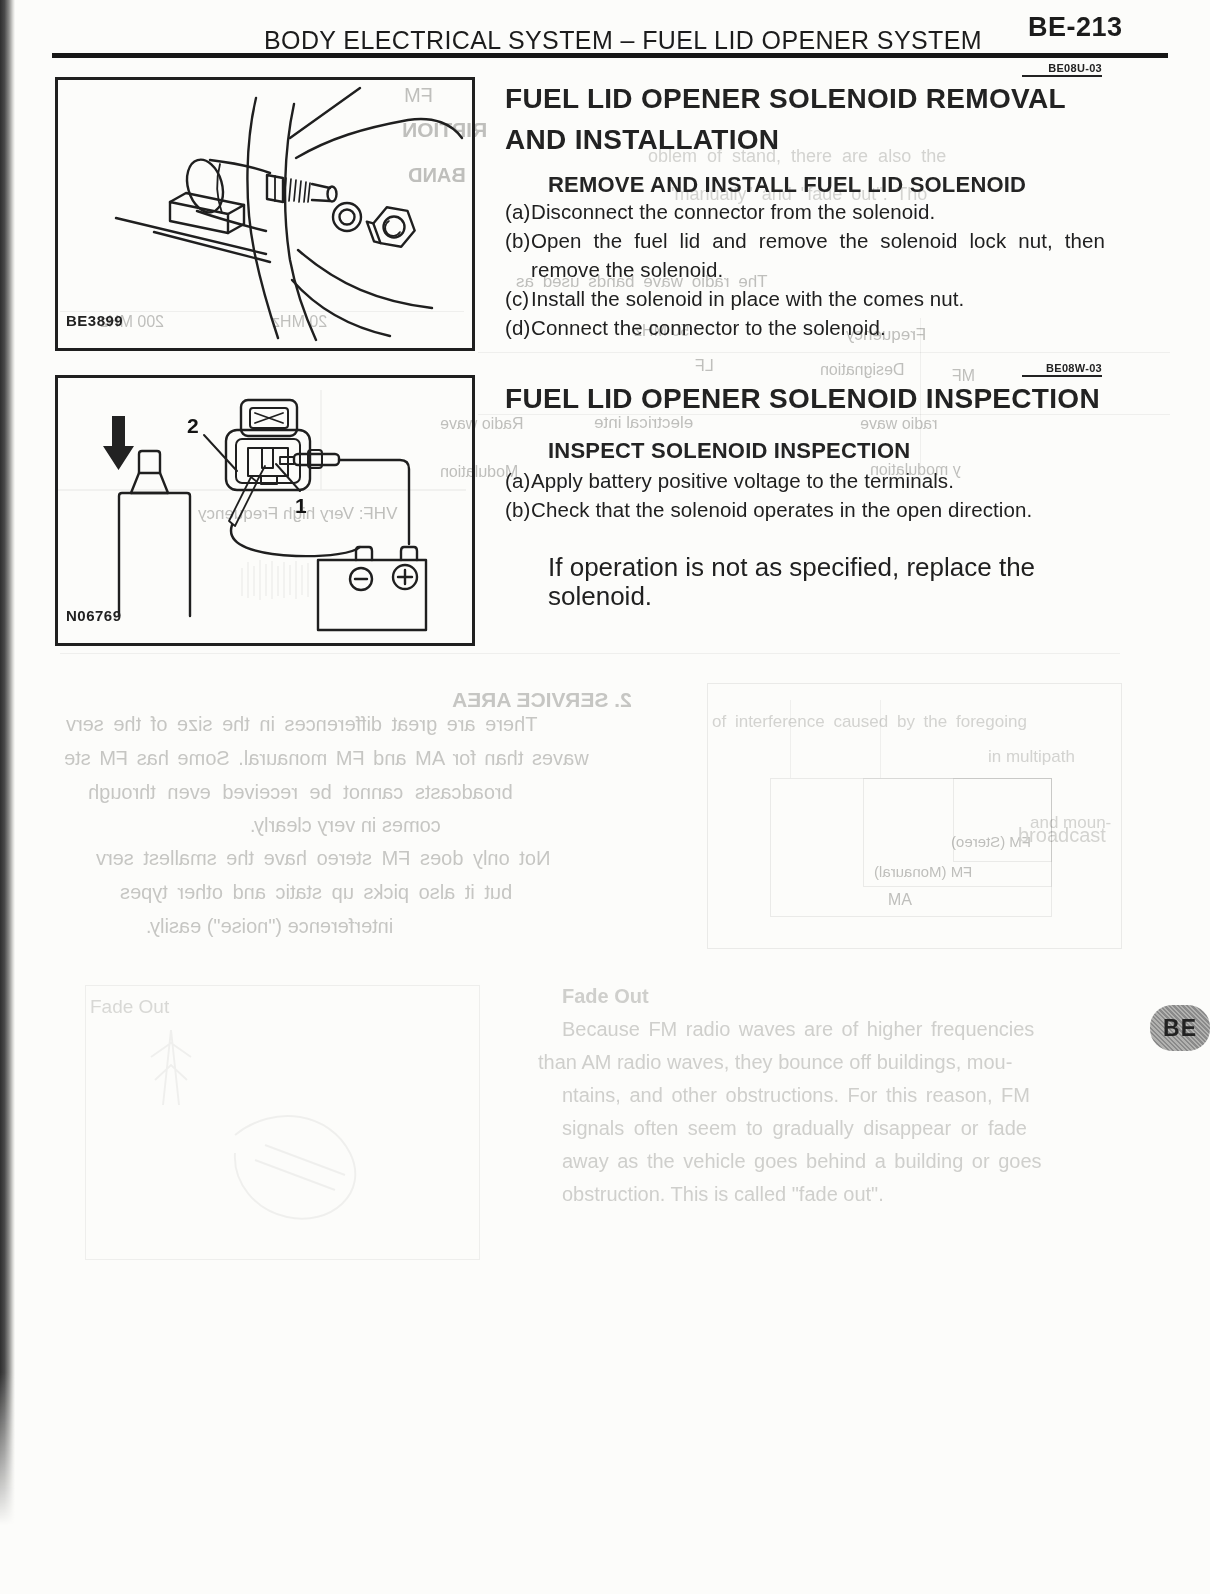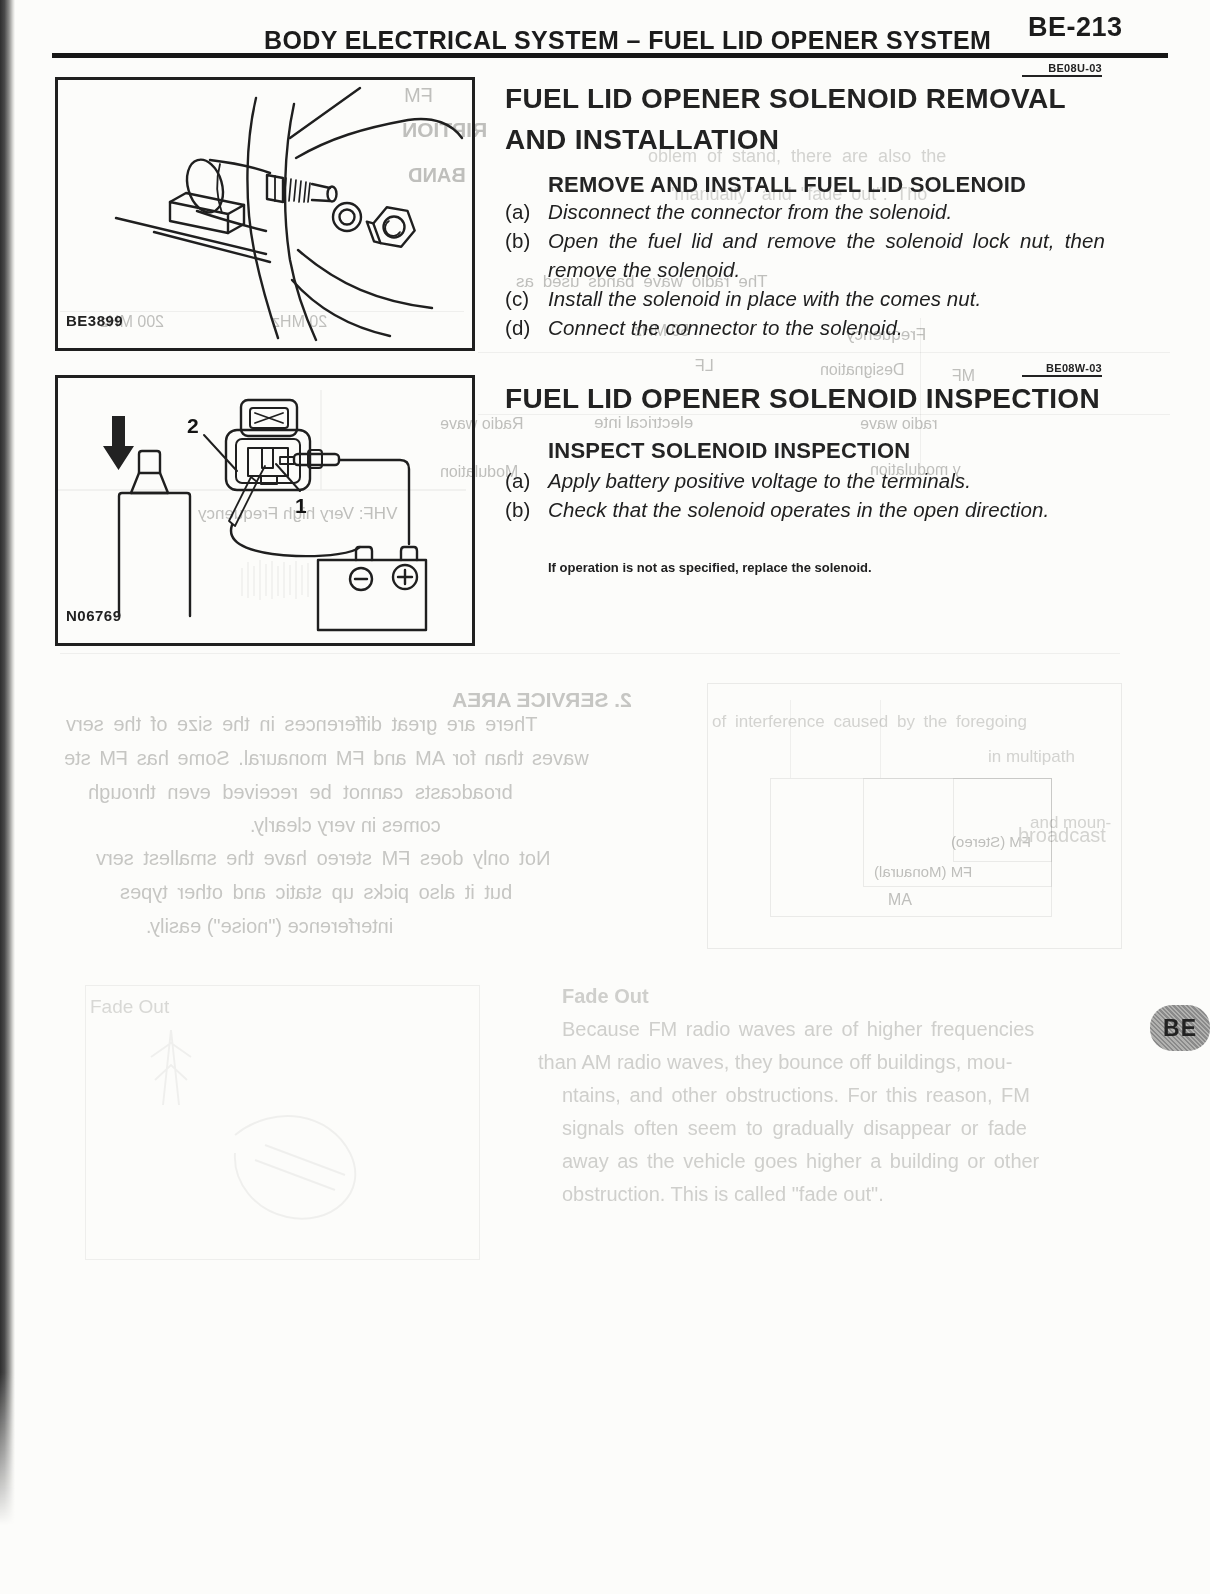--- a/index.html
+++ b/index.html
@@ -4,39 +4,39 @@
 <style>
   html,body{margin:0;padding:0;background:#e8e8e6;}
   .page{position:relative;width:1210px;height:1594px;background:#fcfcfa;overflow:hidden;
         font-family:"Liberation Sans","DejaVu Sans",sans-serif;color:#1c1c1c;}
   
   .scan-strip{position:absolute;left:0;top:0;width:15px;height:1525px;
       background:linear-gradient(to right,#2e2e2e 0%,#4a4a4a 30%,#8d8d8b 60%,#d8d8d5 85%,rgba(255,255,255,0) 100%);
       -webkit-mask-image:linear-gradient(to bottom,#000 90%,transparent 100%);
       mask-image:linear-gradient(to bottom,#000 90%,transparent 100%);}
   
-  .hdr-title{position:absolute;left:264px;top:26px;font-size:25px;font-weight:bold;letter-spacing:.4px;white-space:nowrap;}
+  .hdr-title{position:absolute;left:264px;top:26px;font-size:25px;font-weight:normal;letter-spacing:.4px;white-space:nowrap;}
   .hdr-page{position:absolute;left:1028px;top:12px;font-size:27px;font-weight:bold;letter-spacing:.5px;}
   .hdr-rule{position:absolute;left:52px;top:53px;width:1116px;height:5px;background:#161616;}
   
   .fig{position:absolute;border:3px solid #1f1f1f;background:transparent;}
   .fig1{left:55px;top:77px;width:414px;height:268px;}
   .fig2{left:55px;top:375px;width:414px;height:265px;}
   .fig-code{position:absolute;left:8px;bottom:19px;font-size:15px;font-weight:bold;letter-spacing:.5px;color:#222;}
   .fig svg{position:absolute;left:0;top:0;}
   
   .sec-code{position:absolute;width:80px;text-align:right;font-size:11px;font-weight:bold;letter-spacing:.3px;
             border-bottom:2px solid #222;padding-bottom:1px;color:#222;}
   .h1{position:absolute;left:505px;font-size:28px;font-weight:bold;letter-spacing:.3px;line-height:41px;white-space:nowrap;color:#222;}
   .sub{position:absolute;left:548px;font-size:22px;font-weight:bold;letter-spacing:.2px;white-space:nowrap;color:#242424;}
   .steps{position:absolute;left:505px;width:600px;}
   .step{position:relative;font-size:20.5px;line-height:29px;letter-spacing:.1px;color:#202020;}
   .step .lbl{position:absolute;left:0;top:0;}
-  .step .txt{display:block;margin-left:43px;text-align:justify;font-style:italic;}
-  .note{position:absolute;left:548px;width:557px;font-size:13px;line-height:29px;color:#202020;font-weight:bold;}
+  .step .txt{display:block;margin-left:26px;text-align:justify;}
+  .note{position:absolute;left:548px;width:557px;font-size:26px;line-height:29px;color:#202020;}
   
   .be-tab{position:absolute;left:1150px;top:1005px;width:60px;height:46px;
       background:repeating-linear-gradient(45deg,#8a8a8a 0 1.6px,#b2b2b0 1.6px 3.2px);
       display:flex;align-items:center;justify-content:center;
       font-size:23px;font-weight:bold;color:#222;letter-spacing:1px;border-radius:22px;}
   
   .bleed{position:absolute;left:0;top:0;width:100%;height:100%;}
   .bt{position:absolute;white-space:nowrap;color:#bfbfbc;}
   .mir{transform:scaleX(-1);display:inline-block;}
   .btp{color:#c6c6c3;}
@@ -86,21 +86,21 @@
     <span class="bt btn" style="left:988px;top:747px;font-size:17px">in multipath</span>
     <span class="bt btn" style="left:1018px;top:824px;font-size:20px">broadcast</span>
     <span class="bt btn" style="left:1030px;top:813px;font-size:17px">and moun-</span>
     <span class="bt btn" style="left:648px;top:146px;font-size:18px;word-spacing:5px">oblem of stand, there are also the</span>
     <span class="bt btn" style="left:668px;top:184px;font-size:18px;word-spacing:4px">"manually" and "fade out". Tho</span>
     <span class="bt btf" style="left:562px;top:985px;font-size:20px;font-weight:bold">Fade Out</span>
     <span class="bt btf" style="left:562px;top:1018px;font-size:20px;word-spacing:3px">Because FM radio waves are of higher frequencies</span>
     <span class="bt btf" style="left:538px;top:1051px;font-size:20px">than AM radio waves, they bounce off buildings, mou-</span>
     <span class="bt btf" style="left:562px;top:1084px;font-size:20px;word-spacing:3px">ntains, and other obstructions. For this reason, FM</span>
     <span class="bt btf" style="left:562px;top:1117px;font-size:20px;word-spacing:4px">signals often seem to gradually disappear or fade</span>
-    <span class="bt btf" style="left:562px;top:1150px;font-size:20px;word-spacing:3px">away as the vehicle goes higher a building or other</span>
+    <span class="bt btf" style="left:562px;top:1150px;font-size:20px;word-spacing:3px">away as the vehicle goes behind a building or goes</span>
     <span class="bt btf" style="left:562px;top:1183px;font-size:20px">obstruction. This is called "fade out".</span>
     <span class="bt" style="left:90px;top:996px;font-size:19px;color:#d8d8d5">Fade Out</span>
 
     <div class="bt-line" style="left:60px;top:311px;width:404px"></div>
     <div class="bt-line" style="left:478px;top:352px;width:692px"></div>
     <div class="bt-line" style="left:478px;top:414px;width:692px"></div>
     <div class="bt-vline" style="left:920px;top:318px;height:162px"></div>
     <div class="bt-line" style="left:60px;top:653px;width:1060px"></div>
     <div class="bt-box" style="left:707px;top:683px;width:413px;height:264px"></div>
     <div class="bt-box" style="left:770px;top:778px;width:280px;height:137px"></div>

